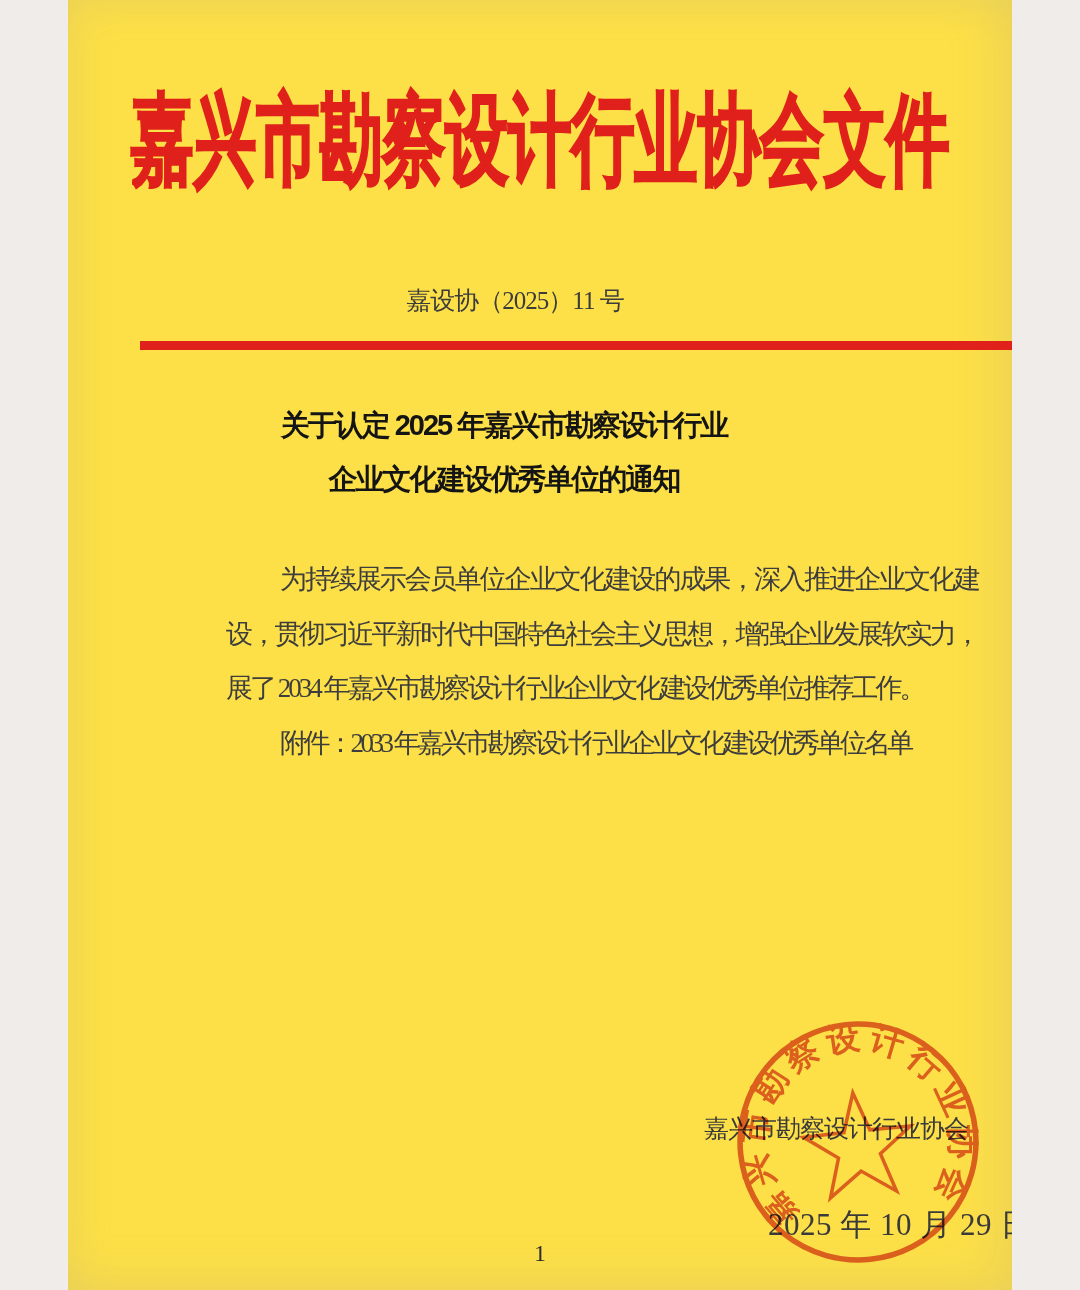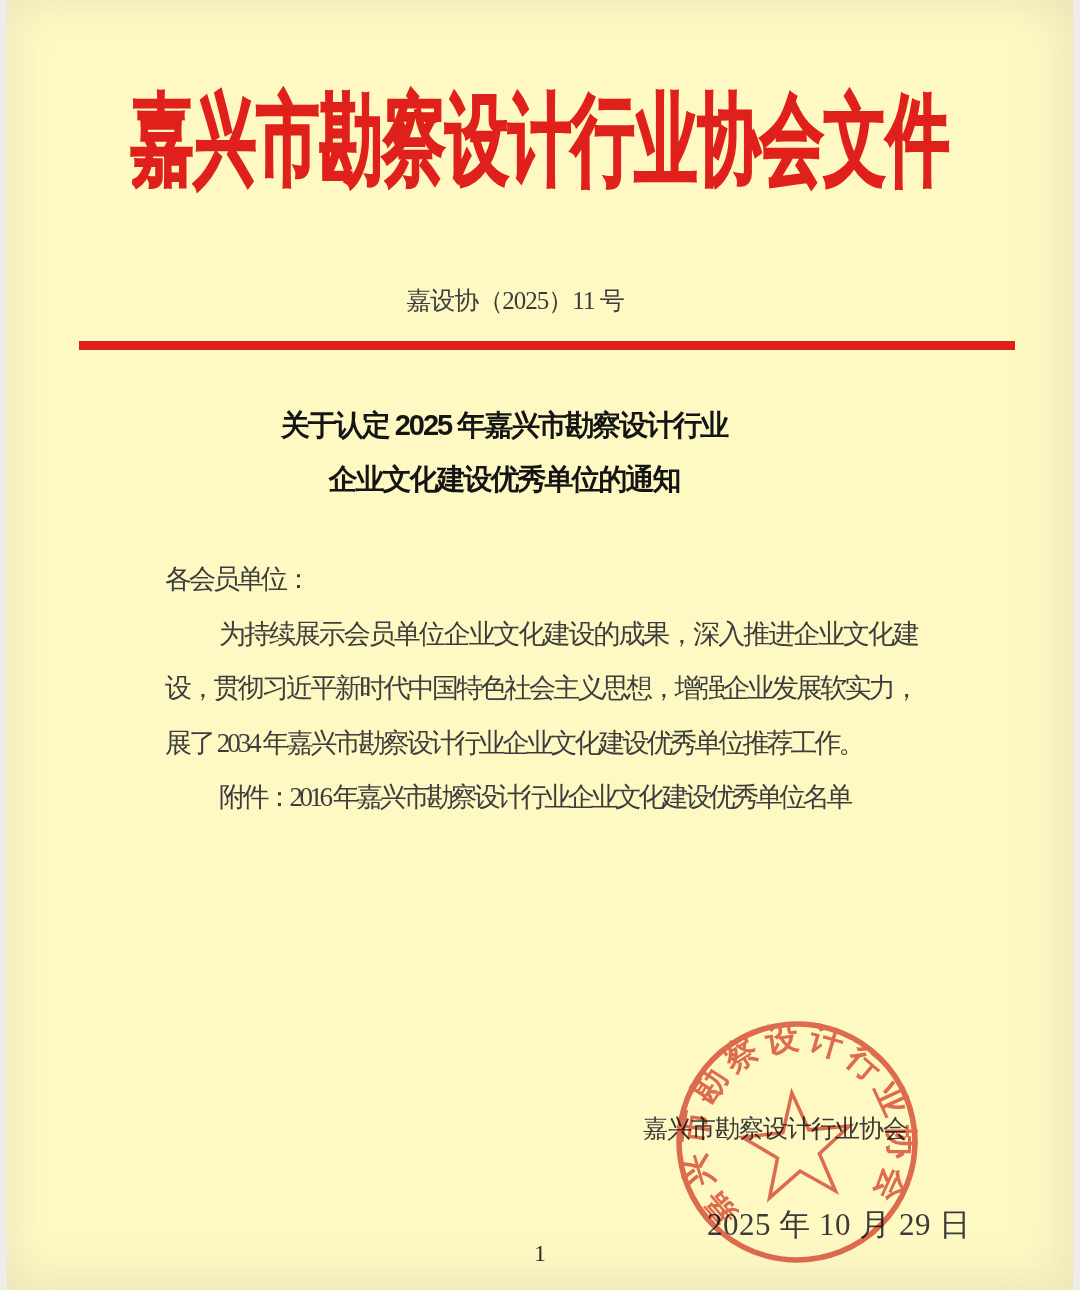--- a/index.html
+++ b/index.html
@@ -1,24 +1,24 @@
 <!DOCTYPE html>
 <html><head>
 <meta charset="utf-8">
 <style>
   * { margin: 0; padding: 0; box-sizing: border-box; }
   html, body { background: #efecea; }
   body { font-family: "Liberation Serif", "DejaVu Serif", serif; }
 
   .page {
     position: relative;
-    width: 1066px;
+    width: 944px;
     height: 1290px;
     margin: 0 auto;
-    background: #fef9c3;
+    background: #fde047;
     overflow: hidden;
     box-shadow: inset -16px -12px 48px rgba(165,156,150,.16),
                 inset 12px 10px 36px rgba(165,156,150,.10);
   }
 
   
   .red-head {
     position: absolute;
     top: 110px; left: 0; right: 0;
     text-align: center;
@@ -139,27 +139,26 @@
   <div class="doc-no">嘉设协（2025）11 号</div>
 
   <div class="red-rule"></div>
 
   <div class="doc-title">
     <div>关于认定 2025 年嘉兴市勘察设计行业</div>
     <div>企业文化建设优秀单位的通知</div>
   </div>
 
   <div class="body-block">
-    <div class="salutation">各会员单位：</div>
     <div>
         <div class="para-line">为持续展示会员单位企业文化建设的成果，深入推进企业文化建</div>
         <div class="para-line">设，贯彻习近平新时代中国特色社会主义思想，增强企业发展软实力，</div>
         <div class="para-line">展了 2034 年嘉兴市勘察设计行业企业文化建设优秀单位推荐工作。</div>
       </div>
-    <div class="attachment-line">附件：2016 年嘉兴市勘察设计行业企业文化建设优秀单位名单</div>
+    <div class="attachment-line">附件：2033 年嘉兴市勘察设计行业企业文化建设优秀单位名单</div>
   </div>
 
   <div class="sig-org">嘉兴市勘察设计行业协会</div>
 
   <div class="sig-date">2025 年 10 月 29 日</div>
 
   <div class="stamp">
     <svg viewBox="0 0 250 250" xmlns="http://www.w3.org/2000/svg">
       <circle cx="125" cy="125" r="117" fill="none" stroke="#d9534a" stroke-width="5.5"></circle>
       <path d="M125,76 L112.1,114.2 L71.7,114.7 L104.1,138.8 L92.1,177.3

